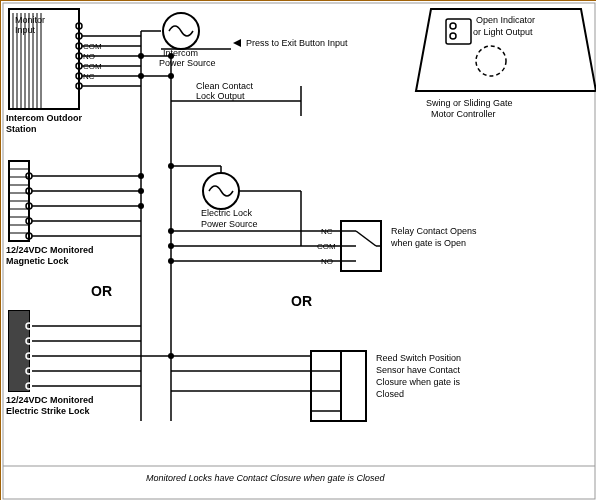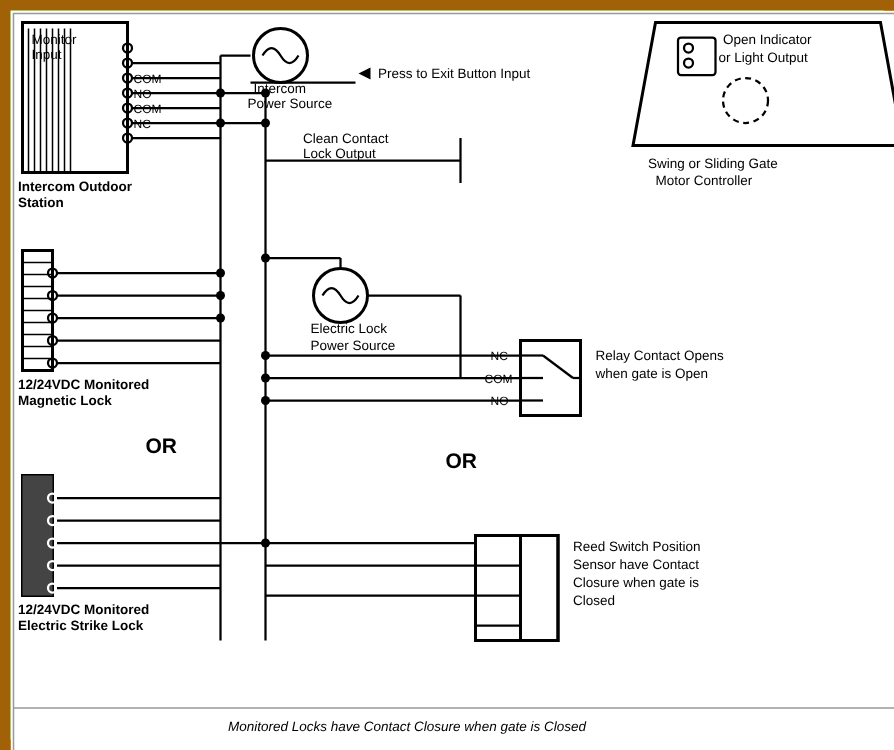--- a/index.html
+++ b/index.html
@@ -9,22 +9,22 @@
       background: #fff;
       font-family: Arial, sans-serif;
       font-size: 11px;
       overflow: hidden;
       position: relative;
     }
     .diagram-container {
       width: 596px;
       height: 500px;
       position: relative;
-      background: #86efac;
-      border: 7px solid #a16207;
+      background: #14b8a6;
+      border: 1px solid #a16207;
       text-decoration: underline;
     }
     svg {
       position: absolute;
       top: 0;
       left: 0;
       width: 596px;
       height: 500px;
     }
   </style>

